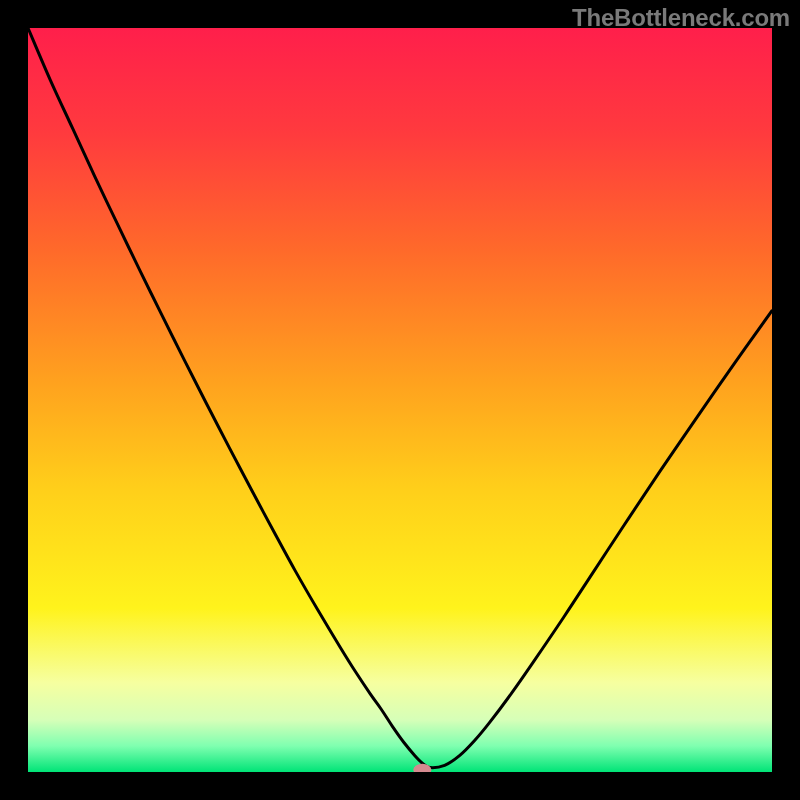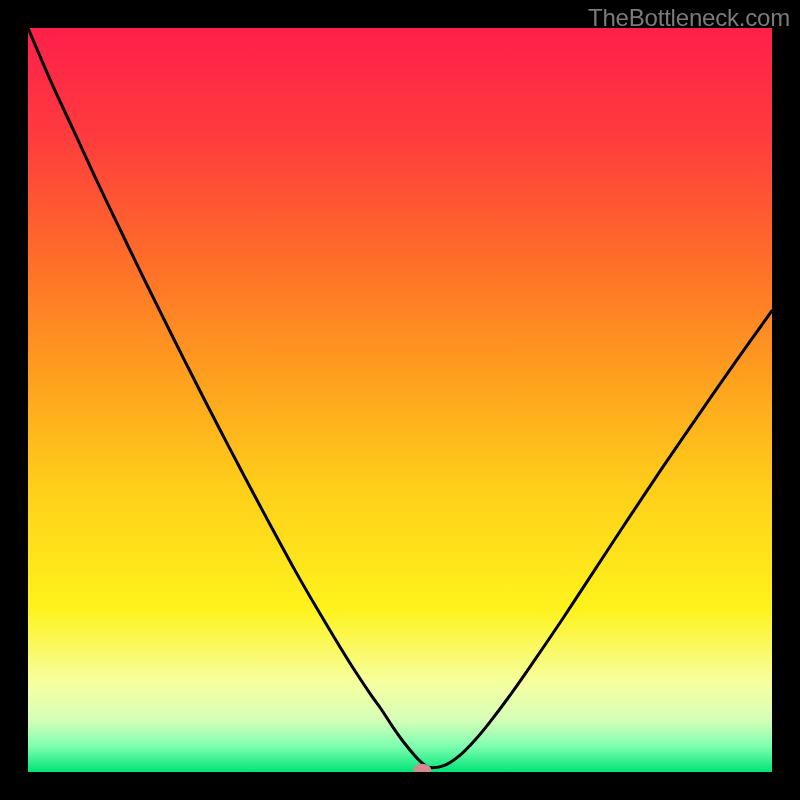--- a/index.html
+++ b/index.html
@@ -25,21 +25,21 @@
     top: 0;
     width: 744px;
     height: 744px;
   }
   .watermark {
     position: absolute;
     top: 4px;
     right: 10px;
     color: #7a7a7a;
     font-size: 24px;
-    font-weight: 400;
+    font-weight: 700;
     letter-spacing: -0.2px;
     user-select: none;
   }
   svg { display: block; }
 </style>
 </head>
 <body>
 
 <div class="frame">
   <svg class="plot" viewBox="0 0 744 744">

